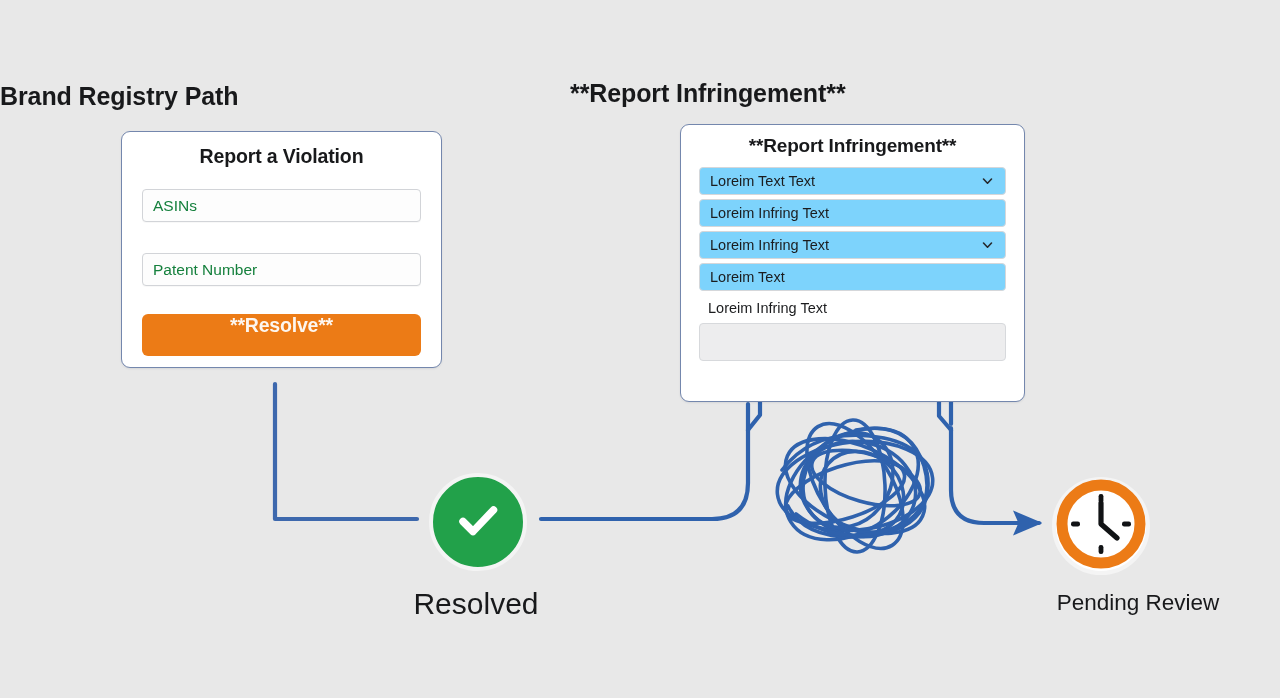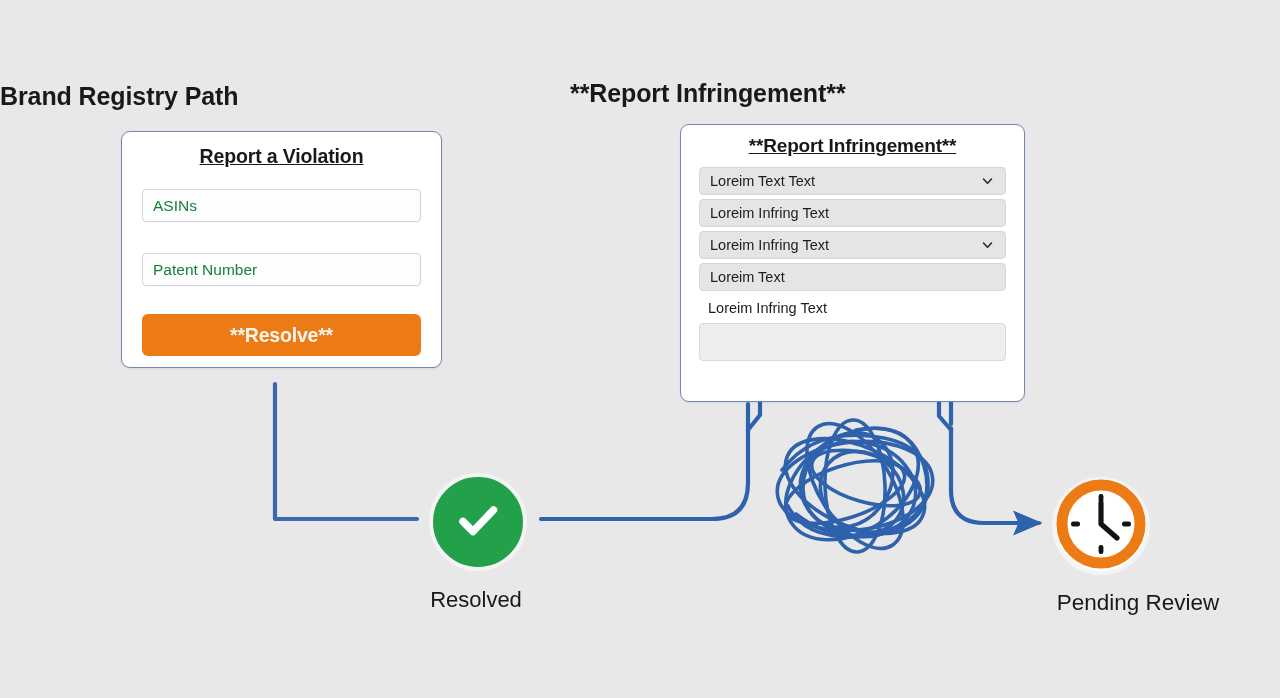--- a/index.html
+++ b/index.html
@@ -64,21 +64,20 @@
     width: 345px;
     height: 278px;
   }
   .card-title {
     text-align: center;
     font-size: 19.5px;
     font-weight: 700;
     color: #18191b;
     letter-spacing: -0.15px;
     white-space: nowrap;
-    text-decoration: underline;
   }
   #card-left .card-title  { margin: 13px 0 0; }
   #card-right .card-title { margin: 10px 0 0; font-size: 19px; }
 
   
   .lc-body { padding: 0 20px; }
   .field {
     box-sizing: border-box;
     height: 33px;
     background: #fdfdfd;
@@ -101,32 +100,31 @@
     background: #ec7b16;
     border: none;
     border-radius: 6px;
     color: #fdf6ef;
     font-family: "Liberation Sans", sans-serif;
     font-size: 19.5px;
     font-weight: 700;
     letter-spacing: -0.2px;
     cursor: pointer;
     display: flex;
-    align-items: center;
     justify-content: center;
   }
 
   
   .rc-body { padding: 0 18px; margin-top: 10px; }
   .row {
     box-sizing: border-box;
     position: relative;
     height: 28px;
     margin-bottom: 4px;
-    background: #e5e5e5;
+    background: #7dd3fc;
     border: 1px solid #d5d7da;
     border-radius: 4px;
     display: flex;
     align-items: center;
     padding: 0 10px;
     font-size: 14.5px;
     color: #1b1c1e;
     white-space: nowrap;
   }
   .row.plain {
@@ -152,21 +150,21 @@
     height: 38px;
     background: #ededee;
     border: 1px solid #d7d9dc;
     border-radius: 4px;
   }
 
   
   .node-label {
     position: absolute;
     text-align: center;
-    font-size: 22px;
+    font-size: 30px;
     color: #18191b;
     white-space: nowrap;
   }
   #label-resolved { left: 376px; top: 587px; width: 200px; }
   #label-pending  { left: 1038px; top: 590px; width: 200px; font-size: 22.5px; }
 
   .badge-resolved {
     position: absolute;
     left: 429px;
     top: 473px;

